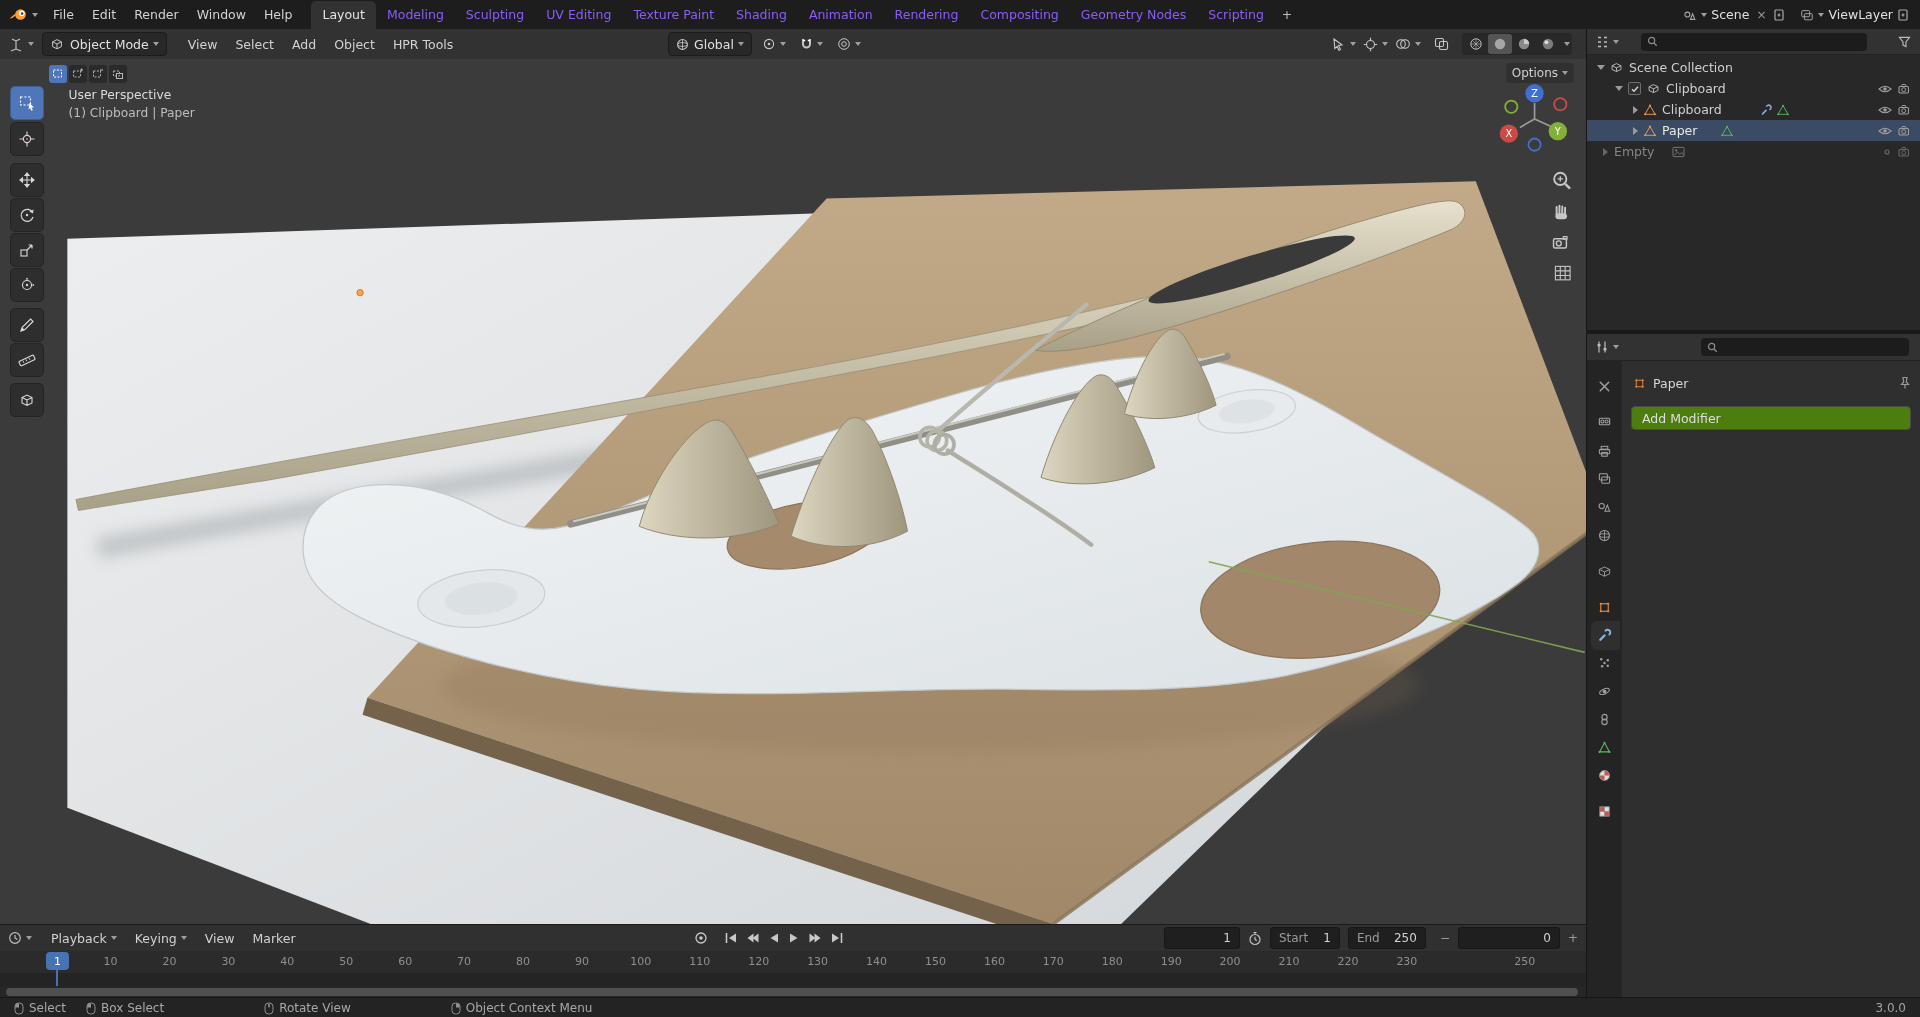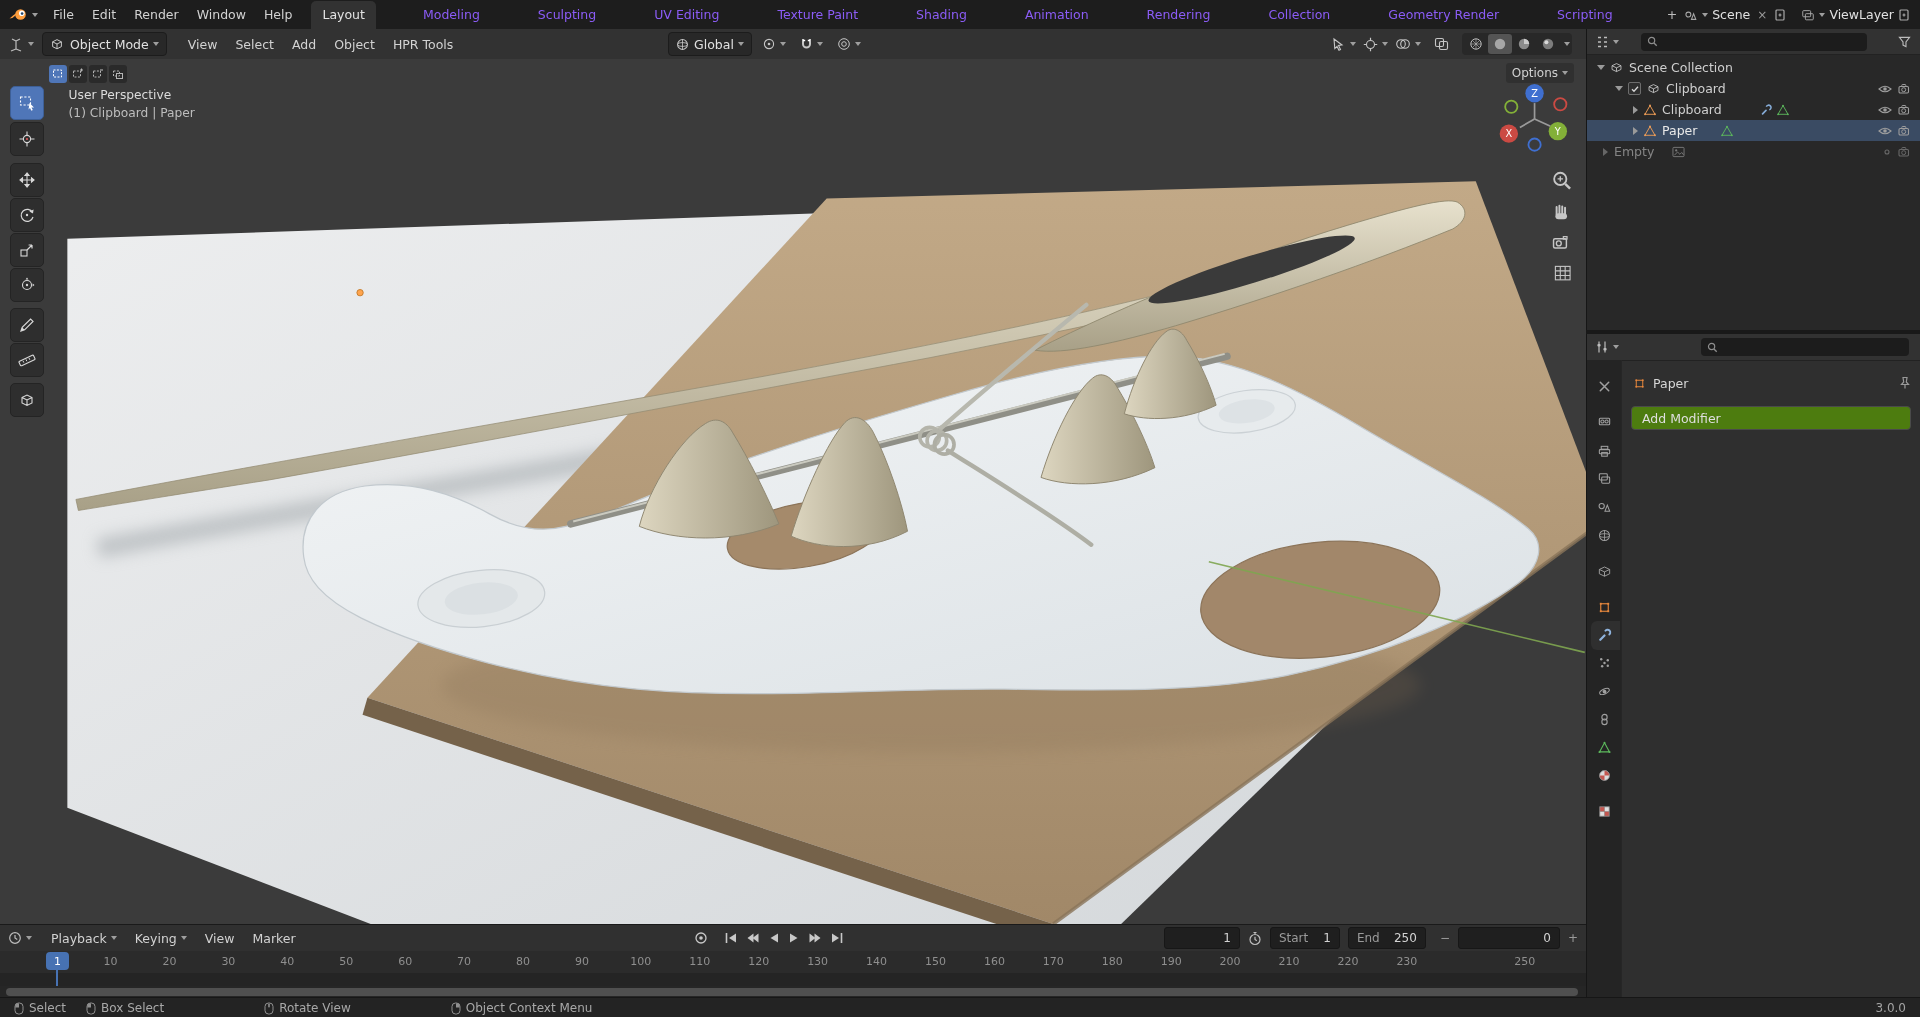--- a/index.html
+++ b/index.html
@@ -52,31 +52,31 @@
       </svg>
       <span class="caret"></span>
     </div>
     <nav class="row" style="margin-left:6px;">
       <span class="menu">File</span>
       <span class="menu">Edit</span>
       <span class="menu">Render</span>
       <span class="menu">Window</span>
       <span class="menu">Help</span>
     </nav>
-    <div class="row" style="margin-left:10px;height:29px;align-items:flex-end;gap:36px;">
+    <div class="row" style="margin-left:10px;height:29px;align-items:flex-end;">
       <div class="wtab active">Layout</div>
       <div class="wtab">Modeling</div>
       <div class="wtab">Sculpting</div>
       <div class="wtab">UV Editing</div>
       <div class="wtab">Texture Paint</div>
       <div class="wtab">Shading</div>
       <div class="wtab">Animation</div>
       <div class="wtab">Rendering</div>
-      <div class="wtab">Collection</div>
-      <div class="wtab">Geometry Render</div>
+      <div class="wtab">Compositing</div>
+      <div class="wtab">Geometry Nodes</div>
       <div class="wtab">Scripting</div>
       <div class="wtab plus">+</div>
     </div>
     <div class="row" style="margin-left:auto;margin-right:10px;gap:4px;">
       <div class="ibtn">
         <svg width="14" height="14" viewBox="0 0 16 16">
           <circle cx="5" cy="7.5" r="2.8" fill="none" stroke="#a8a8a8" stroke-width="1.2"></circle>
           <path d="M8.5,13 L11,6.5 L13.5,13 Z" fill="none" stroke="#a8a8a8" stroke-width="1.2"></path>
         </svg>
         <span class="caret"></span>

